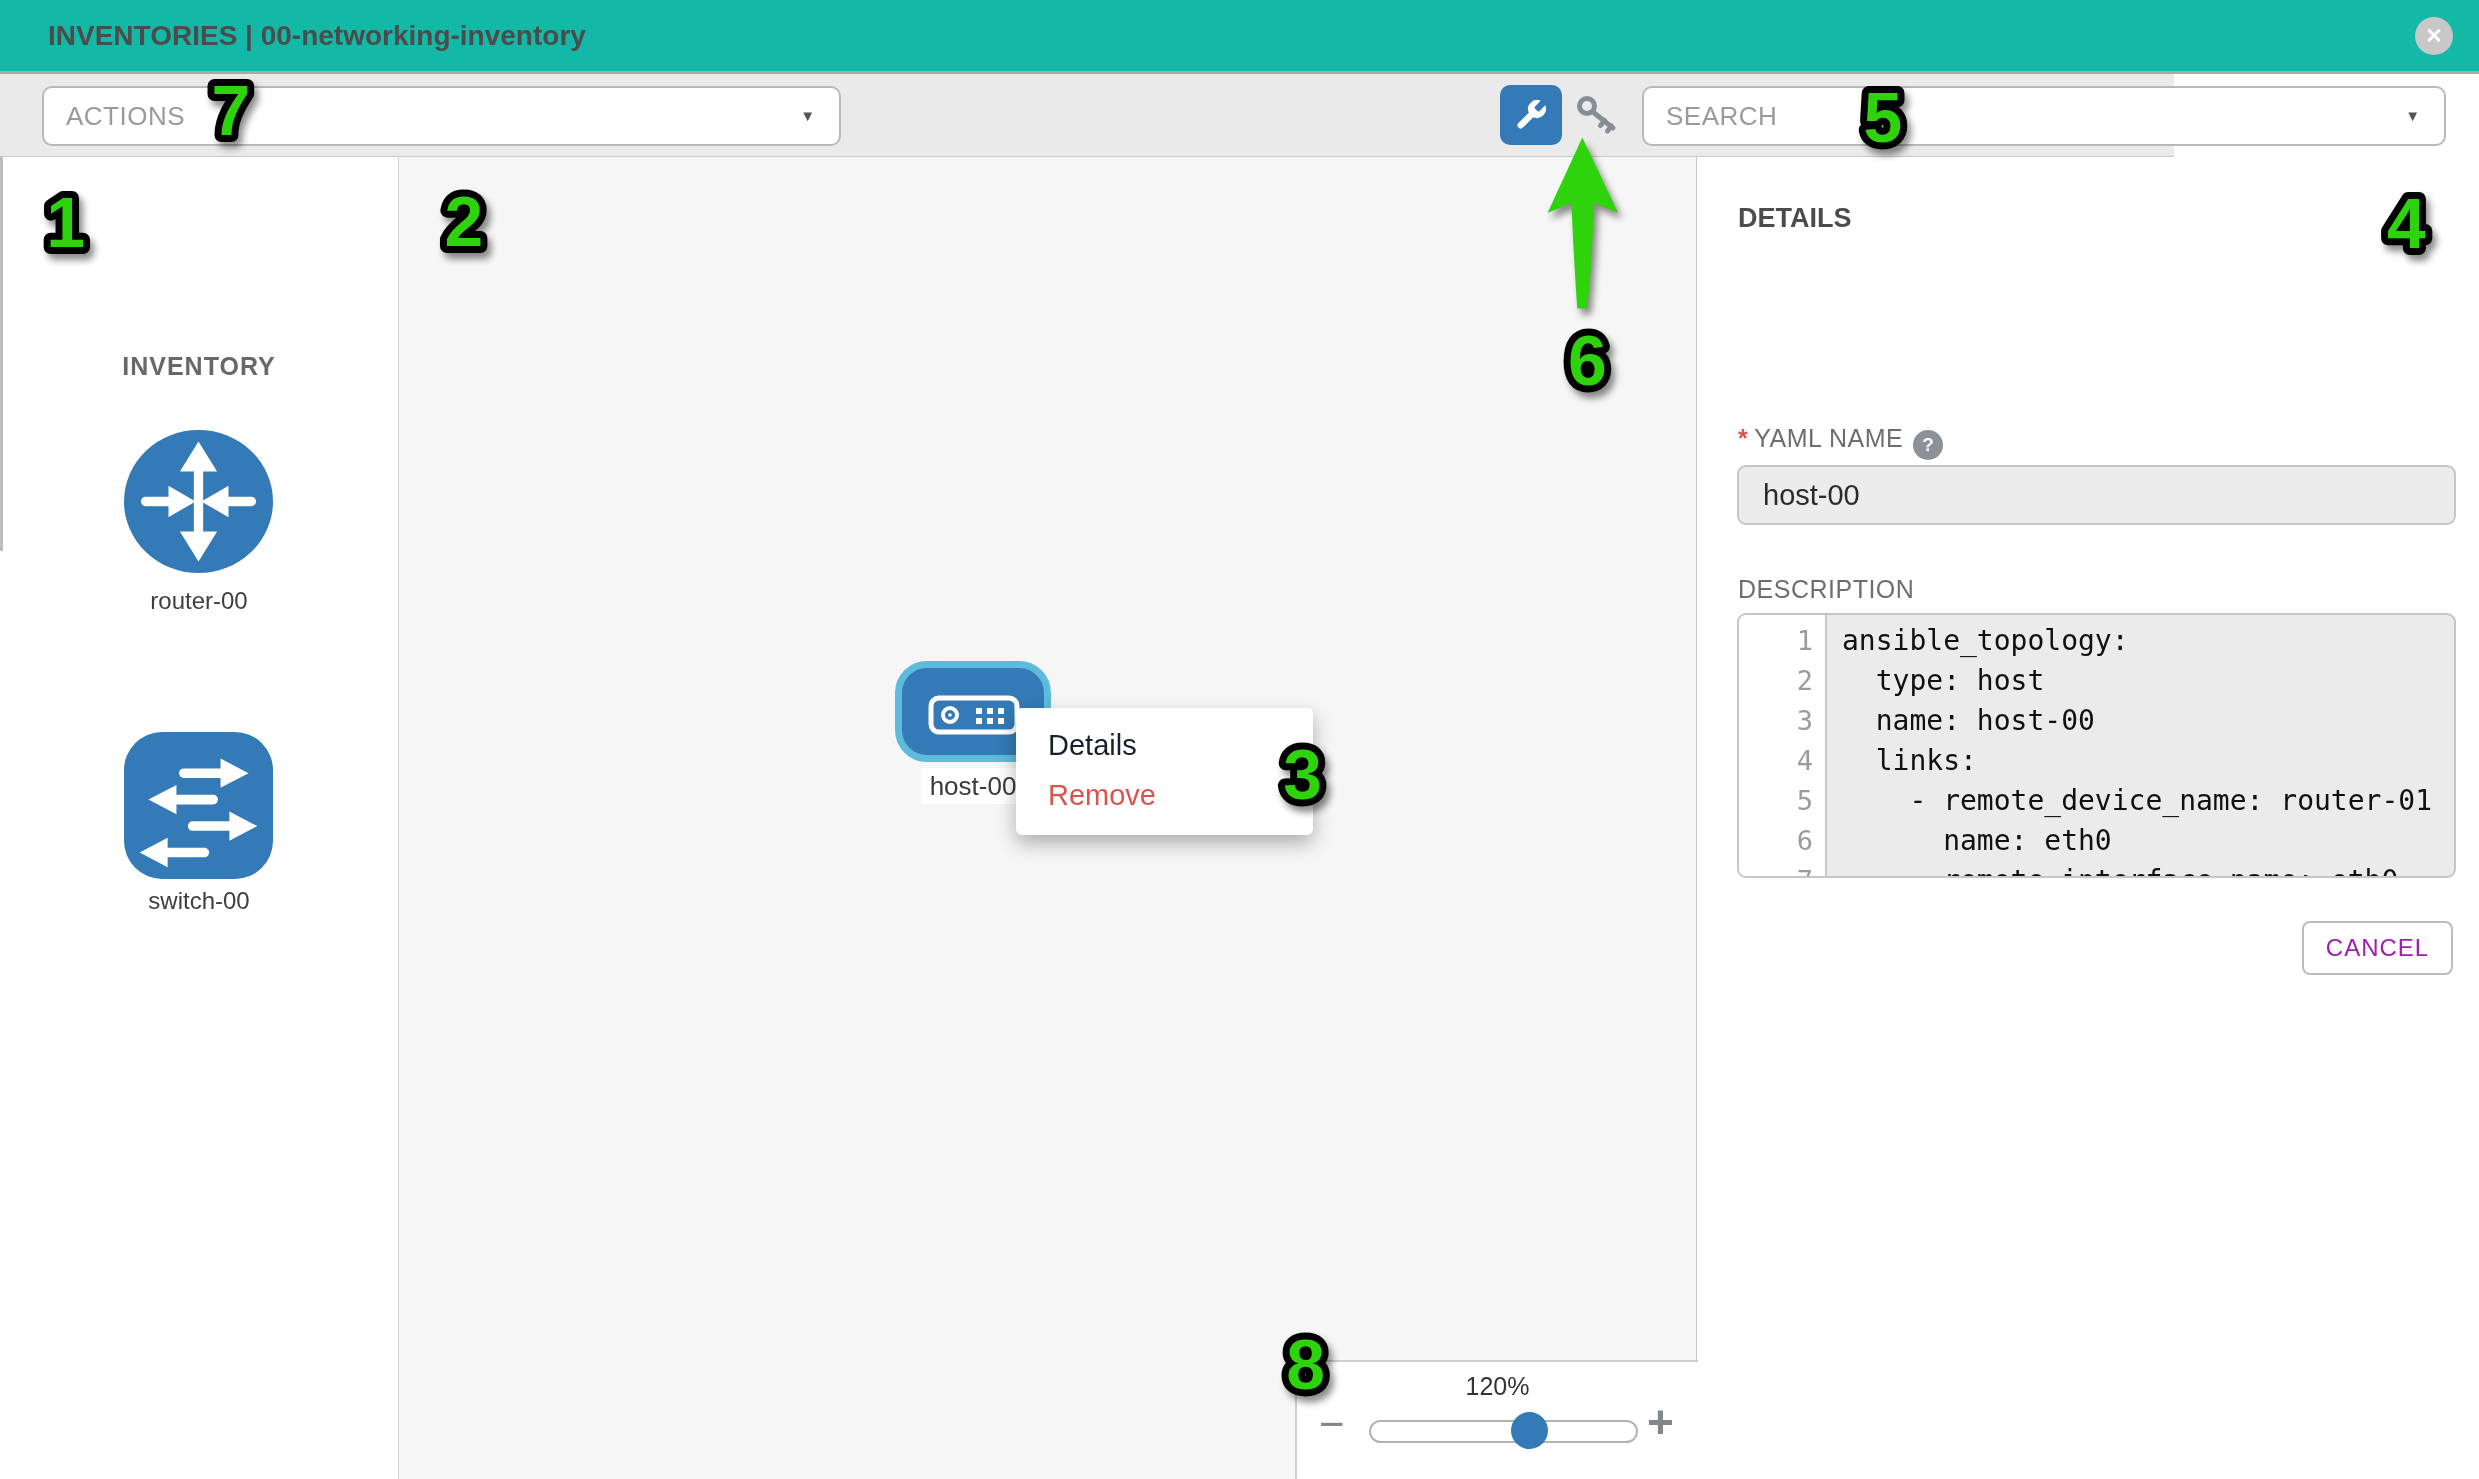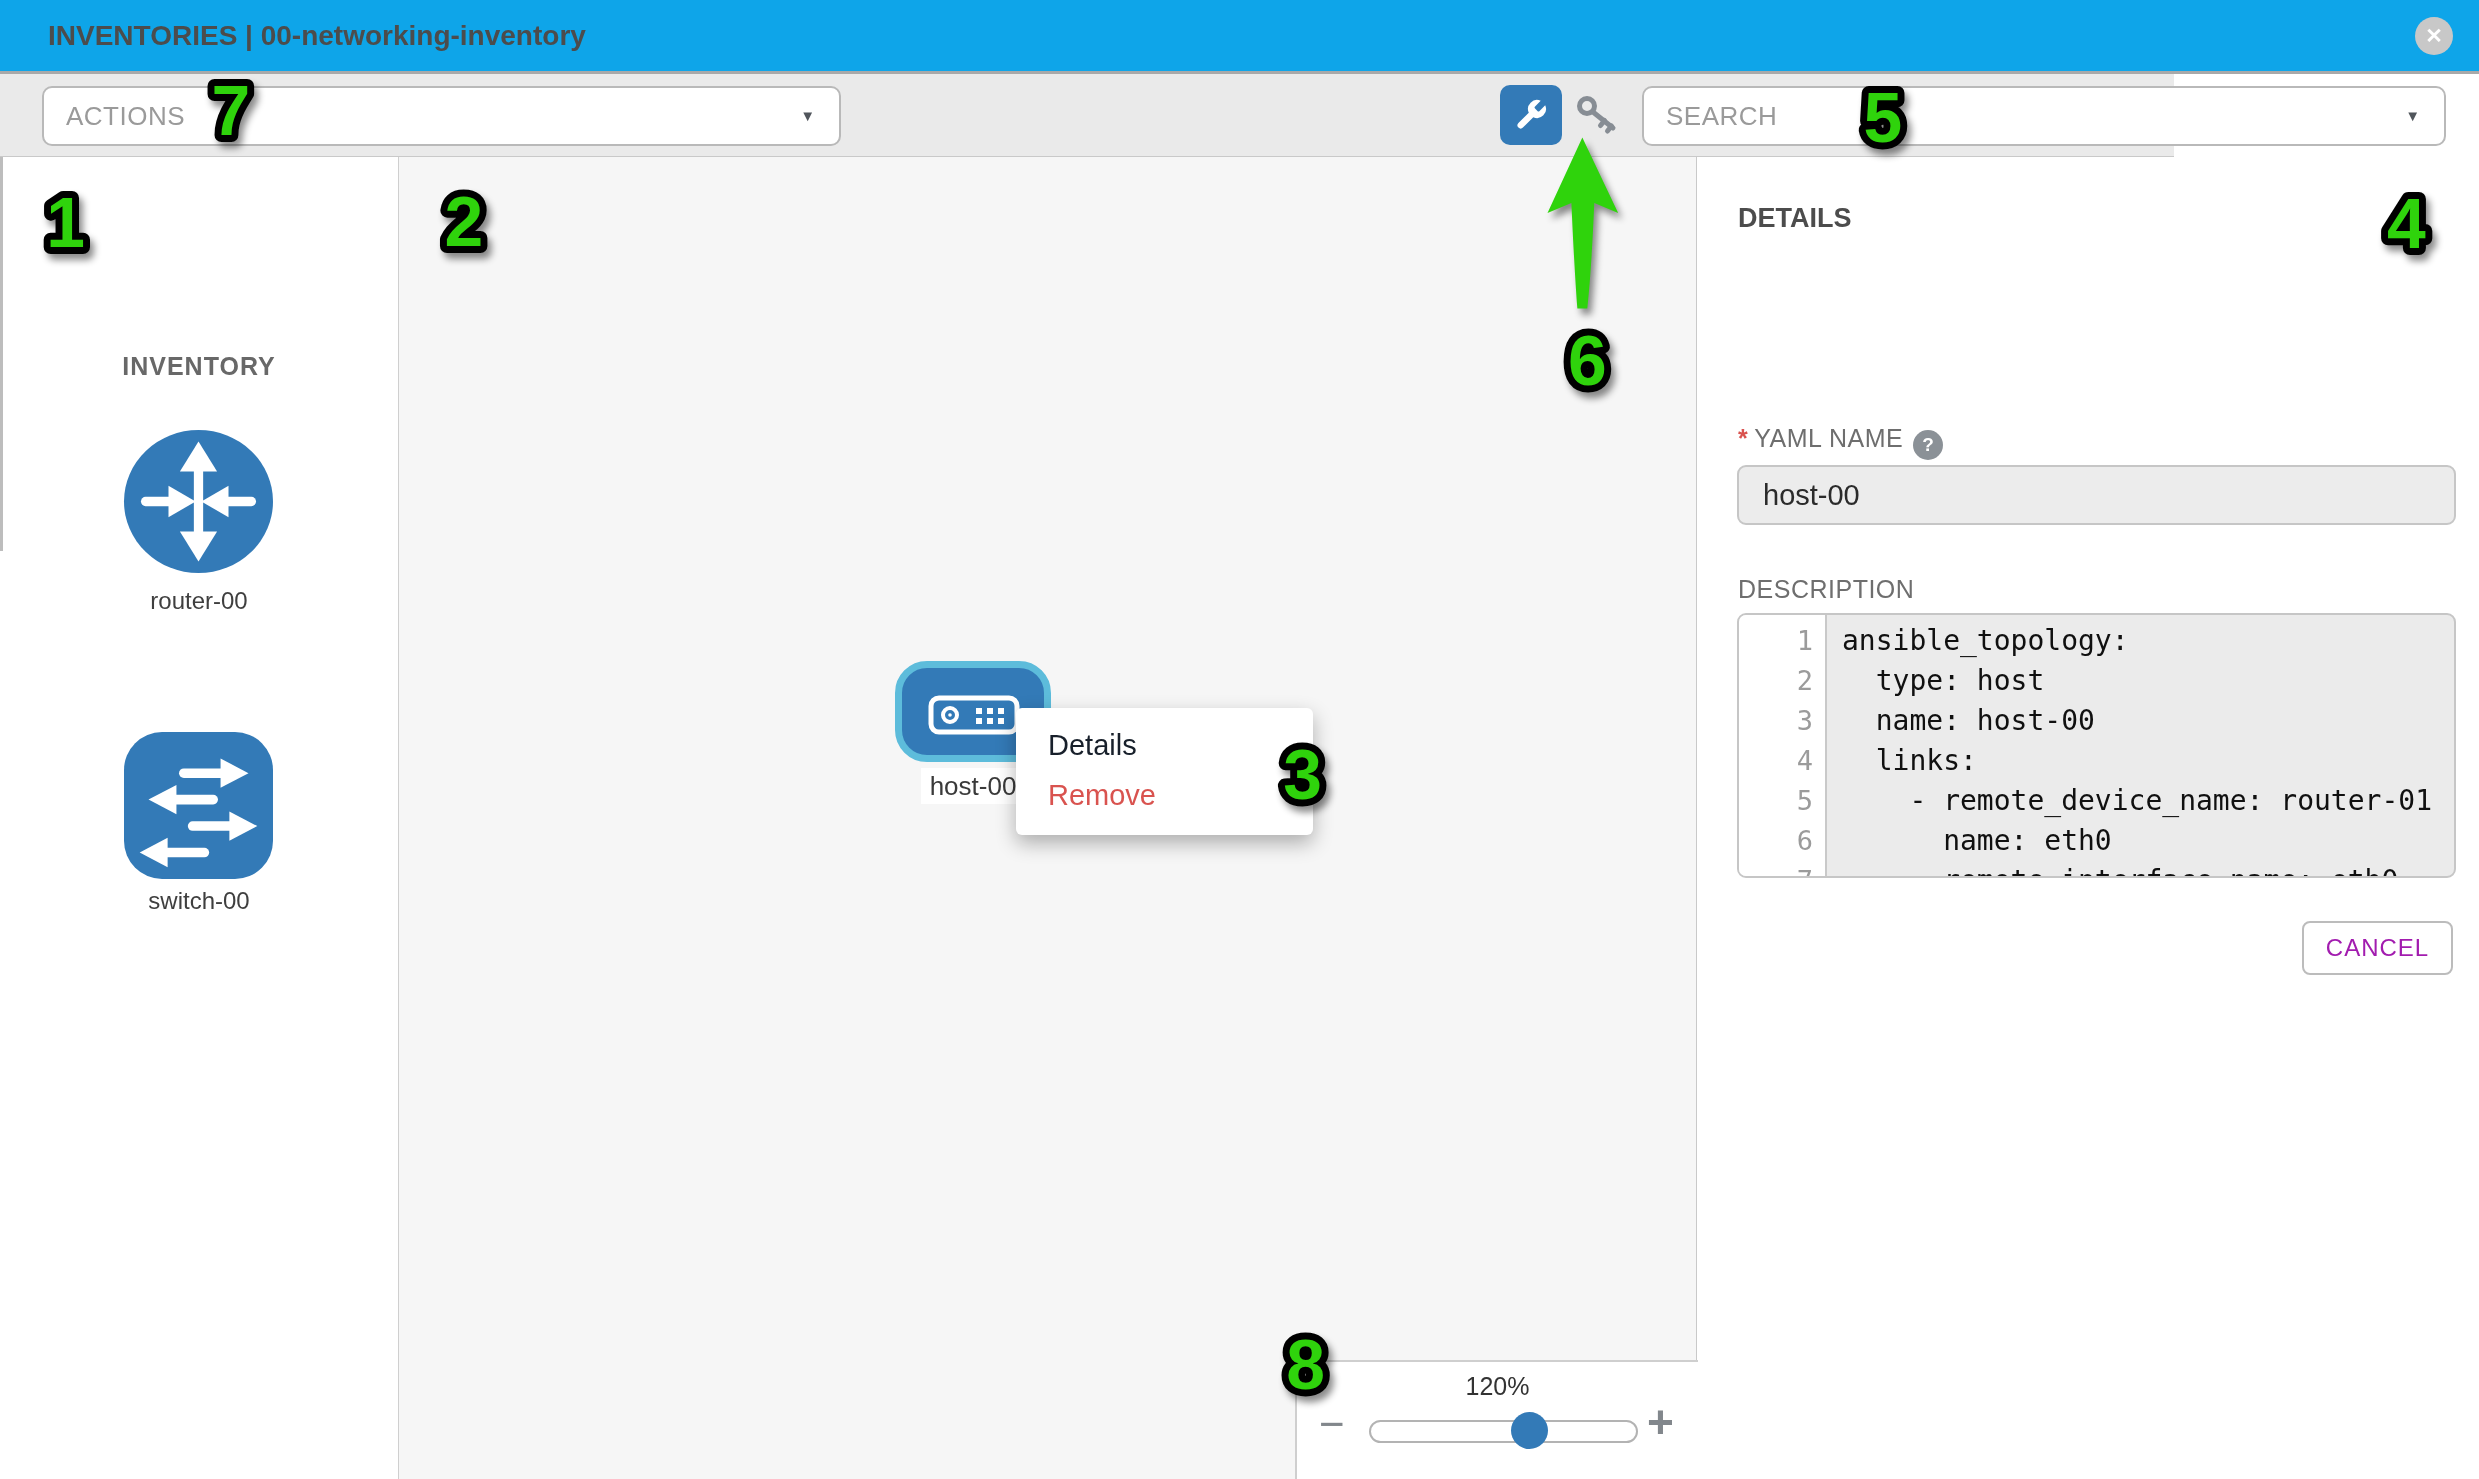--- a/index.html
+++ b/index.html
@@ -2,21 +2,21 @@
 <html><head>
 <meta charset="utf-8">
 <style>
   * { margin:0; padding:0; box-sizing:border-box; }
   html,body { background:#ffffff; }
   #app {
     position:relative; width:2480px; height:1480px; overflow:hidden;
     font-family:"Liberation Sans", sans-serif; background:#fff;
   }
   
-  .header { position:absolute; left:0; top:0; width:2480px; height:74px; background:#0ea5e9; border-bottom:3px solid #a9a9a9; }
+  .header { position:absolute; left:0; top:0; width:2480px; height:74px; background:#14b8a6; border-bottom:3px solid #a9a9a9; }
   .header-title { position:absolute; left:48px; top:0; line-height:71px; font-size:28px; font-weight:bold; color:#4c4c4c; }
   .close-btn { position:absolute; left:2415px; top:17px; width:38px; height:38px; border-radius:50%;
     background:#c8c8c8; color:#fff; font-size:21px; font-weight:bold; text-align:center; line-height:38px; cursor:pointer; }
   
   .toolbar { position:absolute; left:0; top:74px; width:2174px; height:83px; background:#eaeaea; border-bottom:1px solid #c9c9c9; }
   .select-box { position:absolute; top:12px; height:60px; background:#fff; border:2px solid #b9b9b9; border-radius:10px; }
   .select-label { position:absolute; left:22px; top:0; line-height:56px; font-size:26px; color:#9a9a9a; letter-spacing:0.5px; }
   .select-caret { position:absolute; right:24px; top:0; line-height:56px; font-size:15px; color:#51565c; }
   .actions-select { left:42px; width:799px; }
   .search-select { left:1642px; width:804px; }

